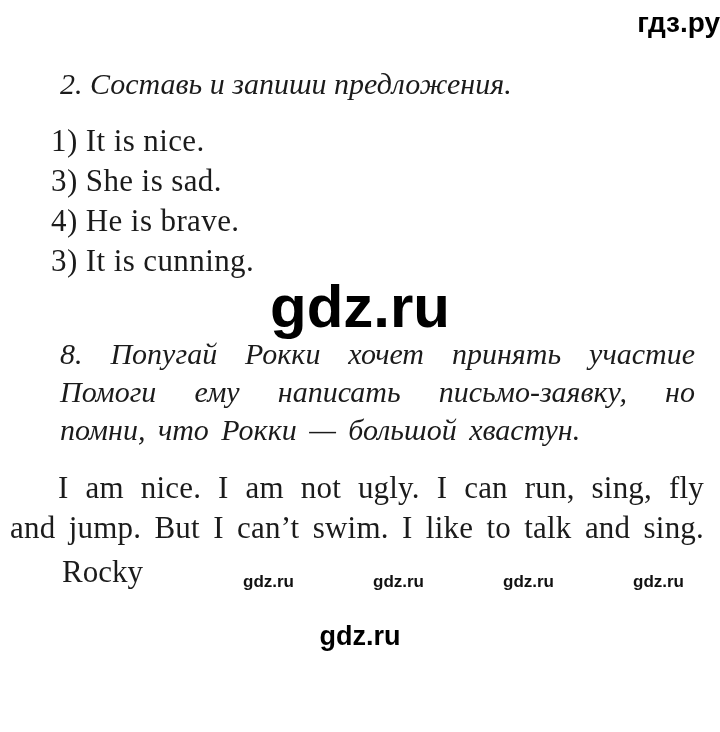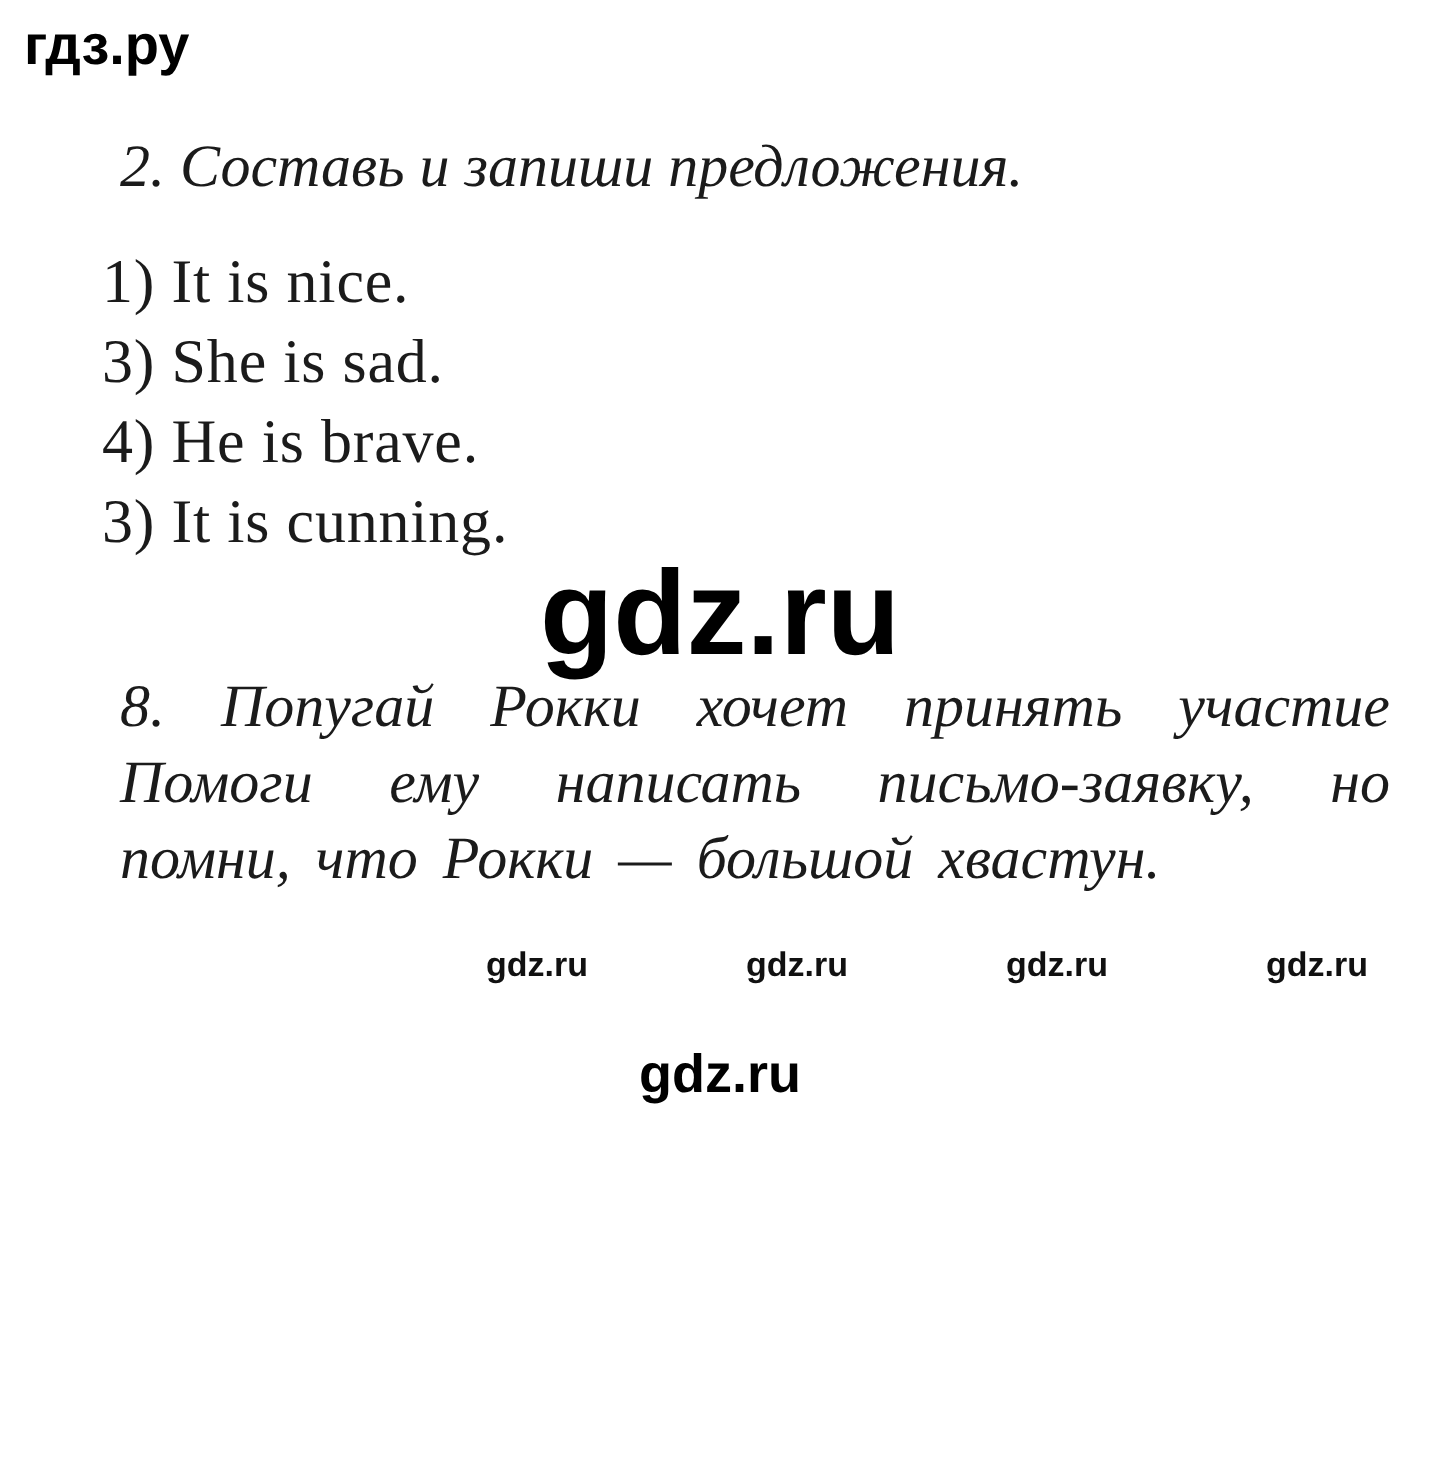--- a/index.html
+++ b/index.html
@@ -9,22 +9,21 @@
     background: #ffffff;
     overflow: hidden;
     font-family: "Liberation Serif", serif;
     color: #161616;
   }
   .page { width: 720px; height: 732px; position: relative; }
 
   
   .site-header {
     padding-top: 8px;
-    text-align: left;
-    padding-left: 12px;
+    text-align: right;
   }
   .brand {
     font-family: "Liberation Sans", sans-serif;
     font-weight: bold;
     font-size: 28px;
     line-height: 1.1;
     color: #000000;
     cursor: pointer;
   }
 
@@ -135,22 +134,27 @@
     </div>
 
     <div class="wm-large">gdz.ru</div>
 
     <div class="task-block">
       <div class="task-line just">8. Попугай Рокки хочет принять участие</div>
       <div class="task-line just">Помоги ему написать письмо-заявку, но</div>
       <div class="task-line last">помни, что Рокки — большой хвастун.</div>
     </div>
 
+    <div class="answer-para">
+      <div class="para-line indent">I am nice. I am not ugly. I can run, sing, fly</div>
+      <div class="para-line">and jump. But I can’t swim. I like to talk and sing.</div>
+    </div>
 
     <div class="sig-row">
+      <span class="signature">Rocky</span>
       <span class="wm-small w1">gdz.ru</span>
       <span class="wm-small w2">gdz.ru</span>
       <span class="wm-small w3">gdz.ru</span>
       <span class="wm-small w4">gdz.ru</span>
     </div>
 
   </div>
 
   <div class="site-footer">
     <span class="brand-footer">gdz.ru</span>

